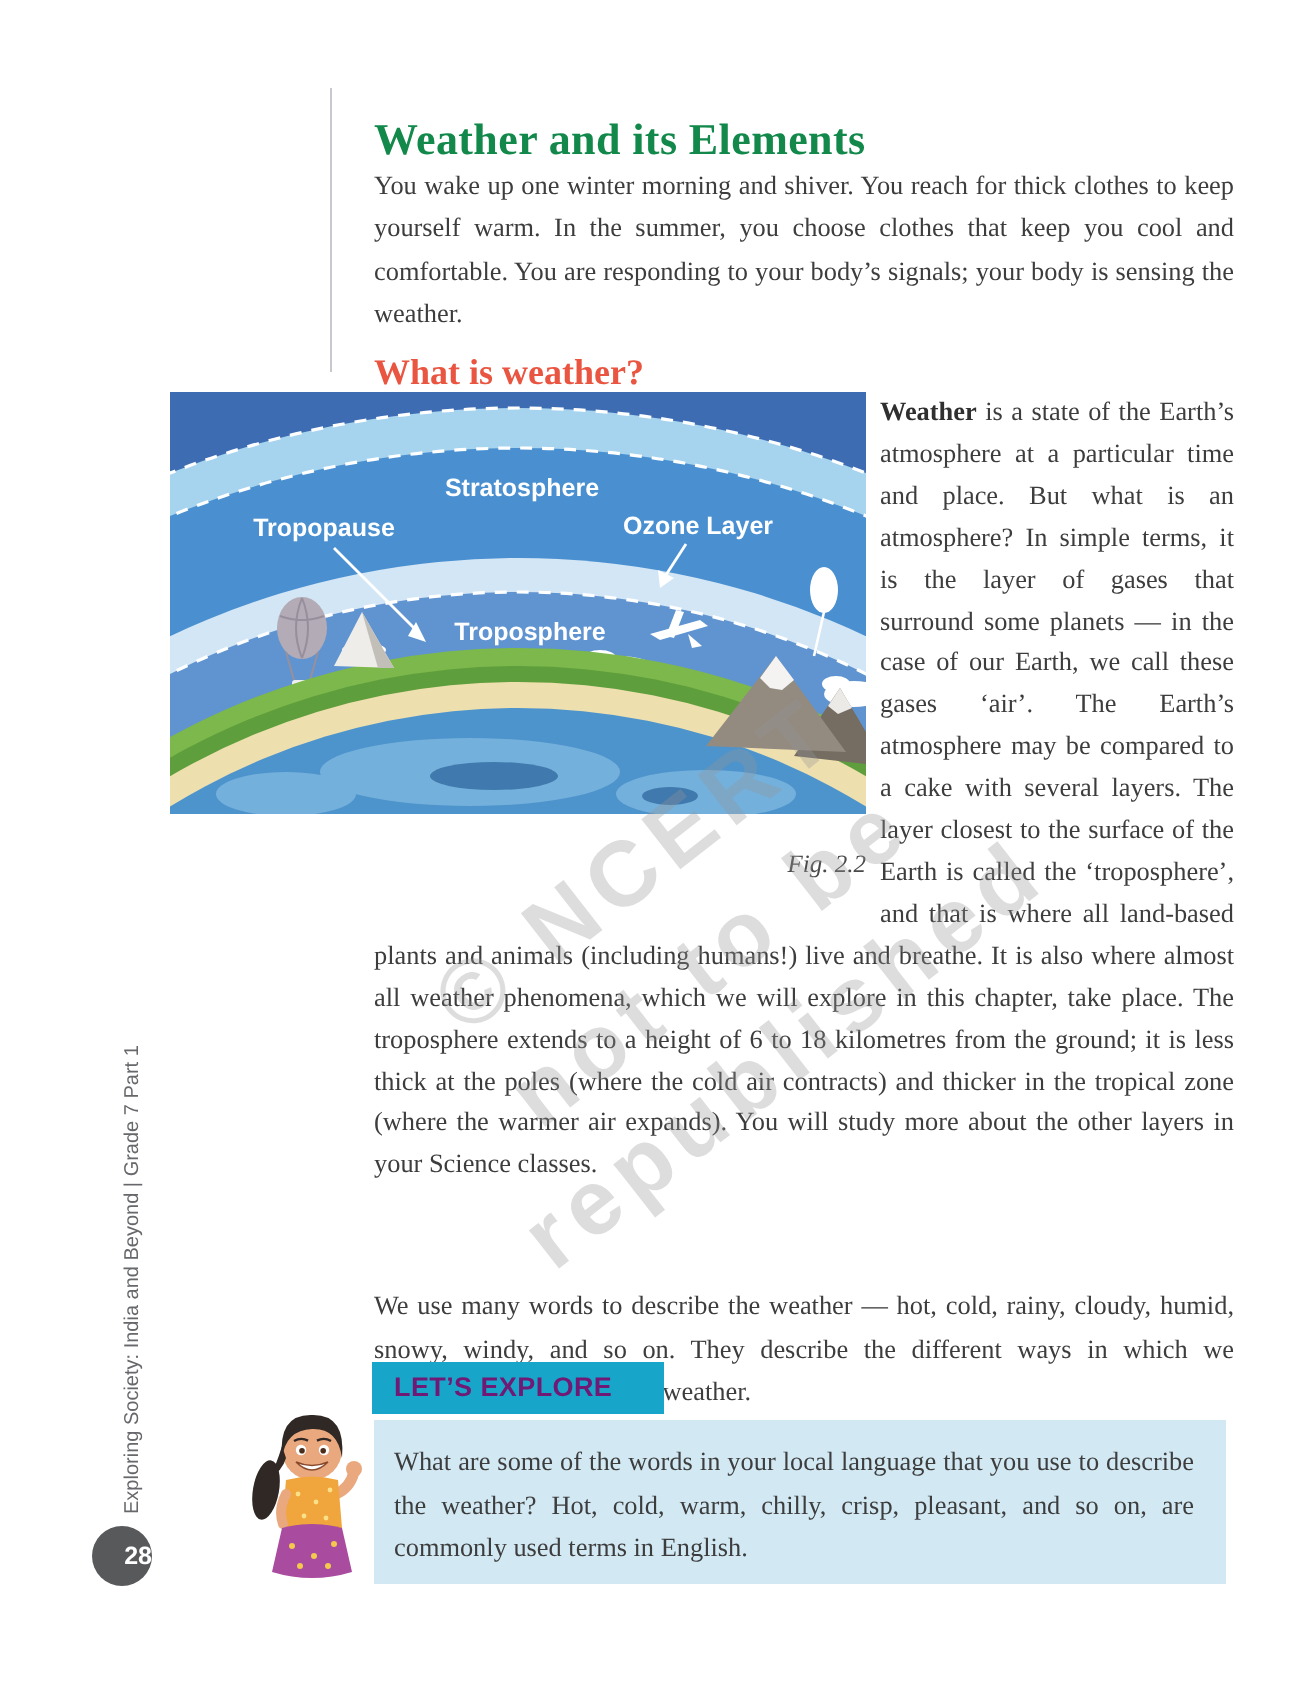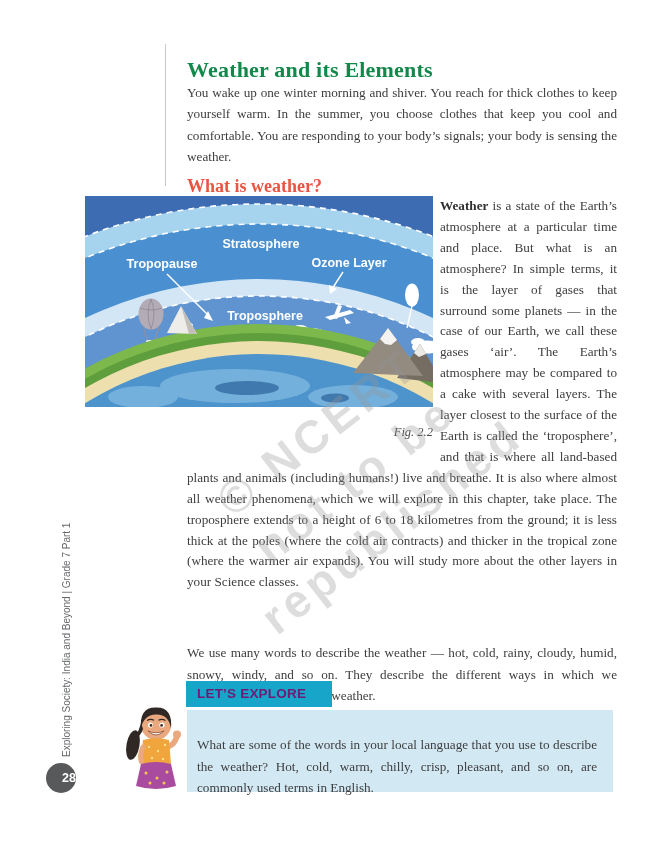--- a/index.html
+++ b/index.html
@@ -19,21 +19,21 @@
   .figcaption{margin-top:15px;text-align:right;font-style:italic;font-size:12.5px;color:#4a4a4a;}
   .figlabel{font-family:"Liberation Sans","DejaVu Sans",sans-serif;font-weight:bold;
             font-size:12.5px;fill:#ffffff;}
   .para2{position:absolute;left:187px;top:629px;width:430px;
          font-size:13.2px;line-height:21.6px;text-align:justify;}
   .banner{position:absolute;left:186px;top:681px;width:146px;height:26px;background:#17a6c9;
           font-family:"Liberation Sans","DejaVu Sans",sans-serif;font-weight:bold;
           font-size:13.5px;color:#701a75;line-height:26px;padding-left:11px;box-sizing:border-box;
           letter-spacing:.2px;}
   .explorebox{position:absolute;left:187px;top:710px;width:426px;height:82px;background:#d2e9f4;
-          box-sizing:border-box;padding:24px 16px 0 10px;
+          box-sizing:border-box;padding:10px 16px 0 10px;
           font-size:13.2px;line-height:21.5px;text-align:justify;color:#3d3d3d;}
   .girl{position:absolute;left:116px;top:703px;z-index:4;}
   .sidebar-text{position:absolute;left:61px;top:757px;transform-origin:0 0;transform:rotate(-90deg);
           white-space:nowrap;font-family:"Liberation Sans","DejaVu Sans",sans-serif;
           font-size:10px;color:#67686b;}
   .pagenum{position:absolute;left:46px;top:763px;width:30px;height:30px;border-radius:50%;
           background:#58595b;color:#ffffff;font-family:"Liberation Sans","DejaVu Sans",sans-serif;
           font-weight:bold;font-size:12.5px;line-height:30px;text-align:right;}
   .watermark{position:absolute;left:85px;top:390px;width:540px;text-align:center;
           transform:rotate(-38deg);z-index:9;pointer-events:none;

